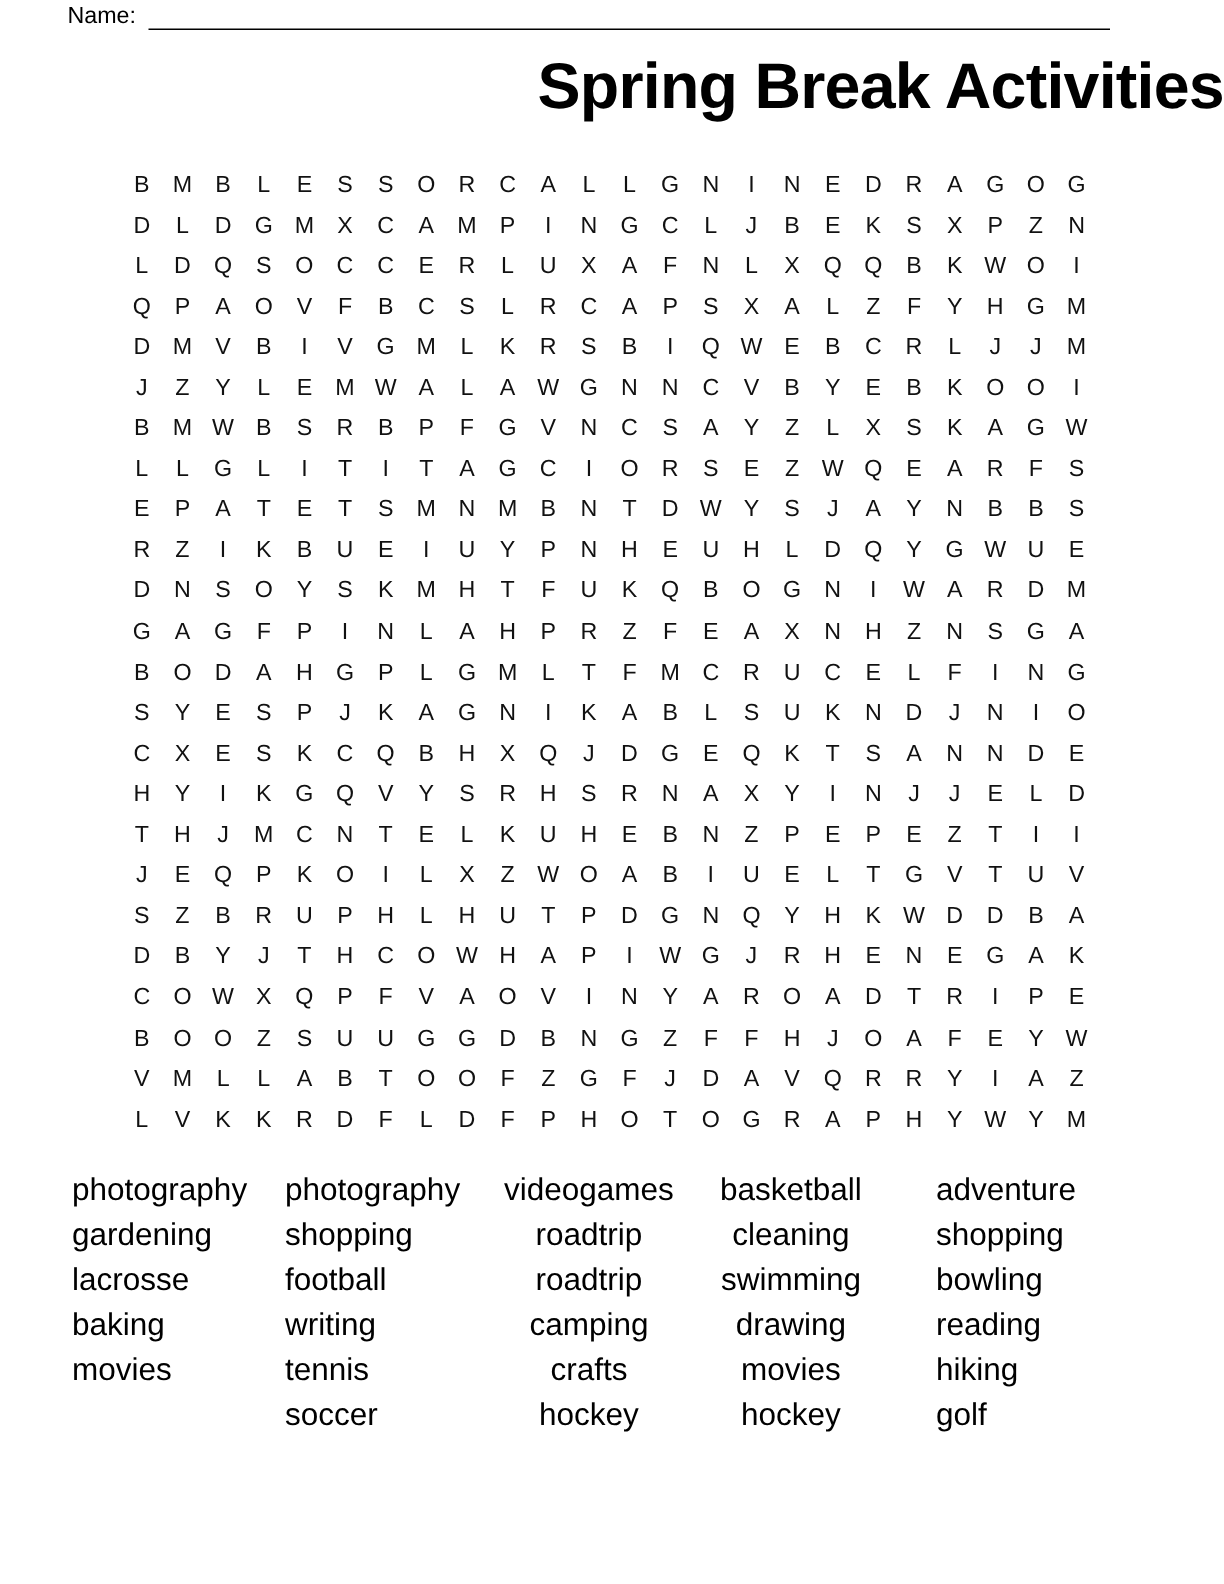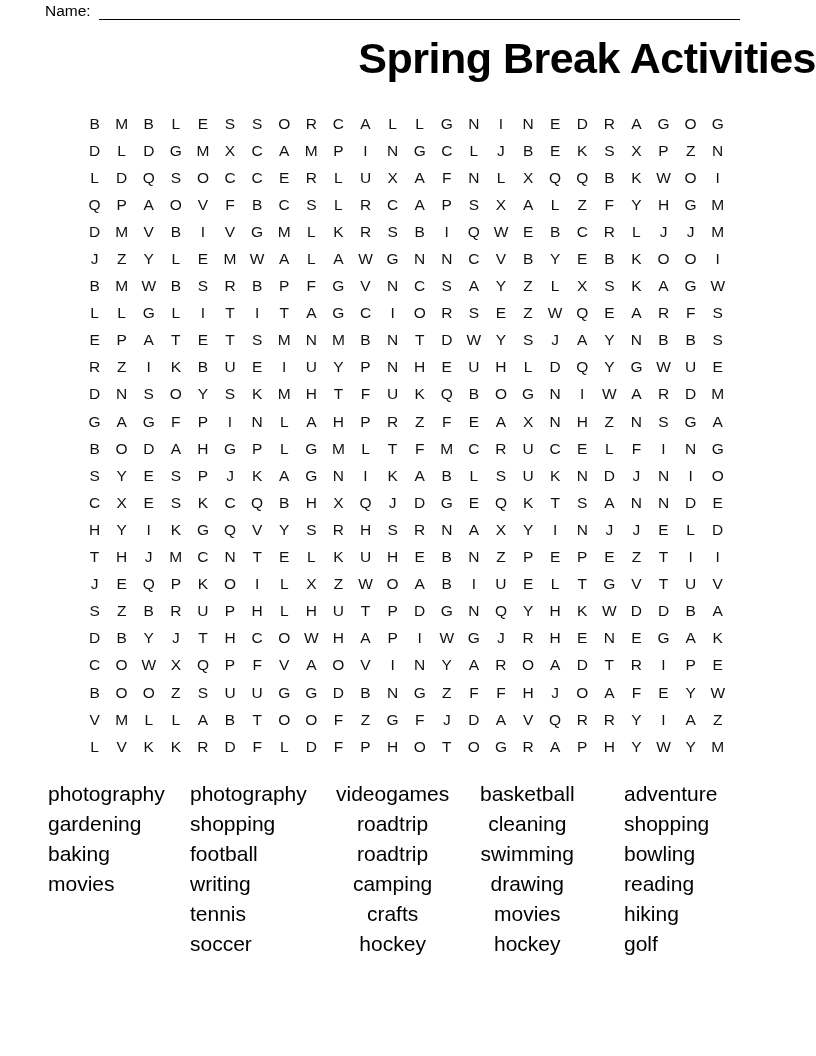--- a/index.html
+++ b/index.html
@@ -658,20 +658,21 @@
       <span class="cell">Y</span>
       <span class="cell">W</span>
       <span class="cell">Y</span>
       <span class="cell">M</span>
     </div>
 
   <div class="words">
     <div class="word-col">
         <div class="word">photography</div>
         <div class="word">gardening</div>
+        <div class="word">lacrosse</div>
         <div class="word">baking</div>
         <div class="word">movies</div>
       </div>
     <div class="word-col">
         <div class="word">photography</div>
         <div class="word">shopping</div>
         <div class="word">football</div>
         <div class="word">writing</div>
         <div class="word">tennis</div>
         <div class="word">soccer</div>

